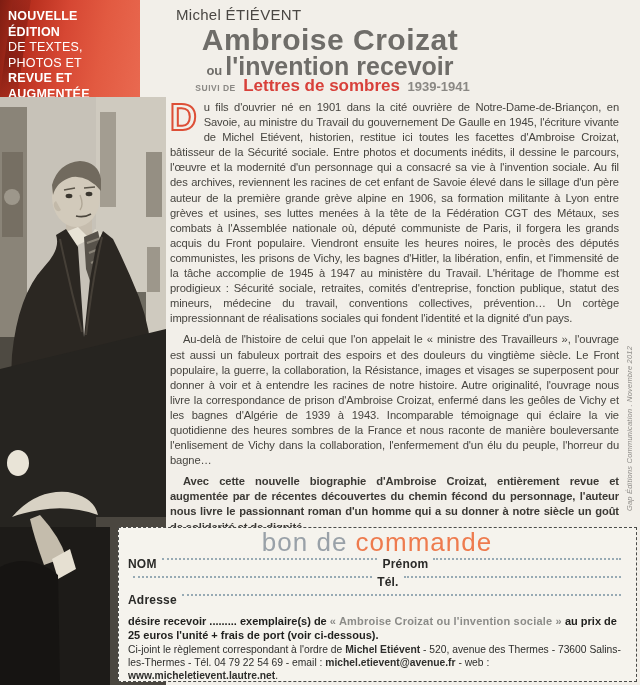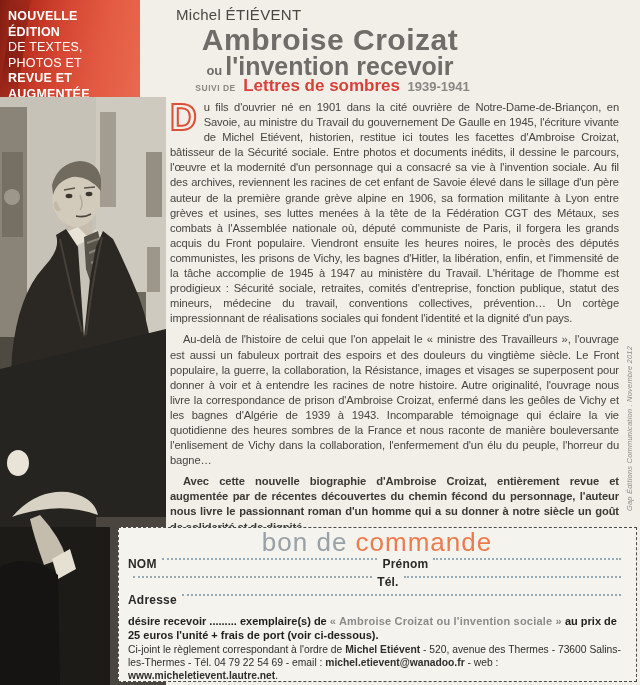--- a/index.html
+++ b/index.html
@@ -180,20 +180,20 @@
       <span>désire recevoir</span>
       <span>.........</span>
       <span>exemplaire(s) de</span>
       <span class="book-title-inline">« Ambroise Croizat ou l'invention sociale »</span>
       <span>au prix de 25 euros l'unité + frais de port (voir ci-dessous).</span>
     </p>
     <p class="payment-line">
       <span>Ci-joint le règlement correspondant à l'ordre de</span>
       <span class="b">Michel Etiévent</span>
       <span>- 520, avenue des Thermes - 73600 Salins-les-Thermes - Tél. 04 79 22 54 69 - email :</span>
-      <span class="b">michel.etievent@wanadoo.fr</span>
+      <span class="b">michel.etievent@avenue.fr</span>
       <span>- web :</span>
       <span class="b">www.micheletievent.lautre.net</span><span>.</span>
     </p>
 
   </div>
 
 </div>
 
 </body></html>

